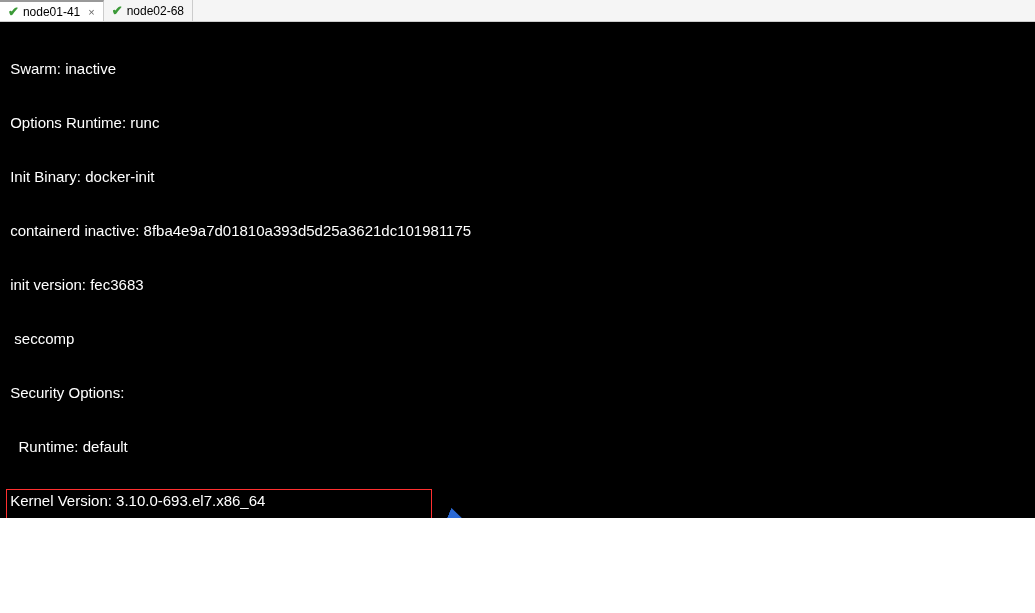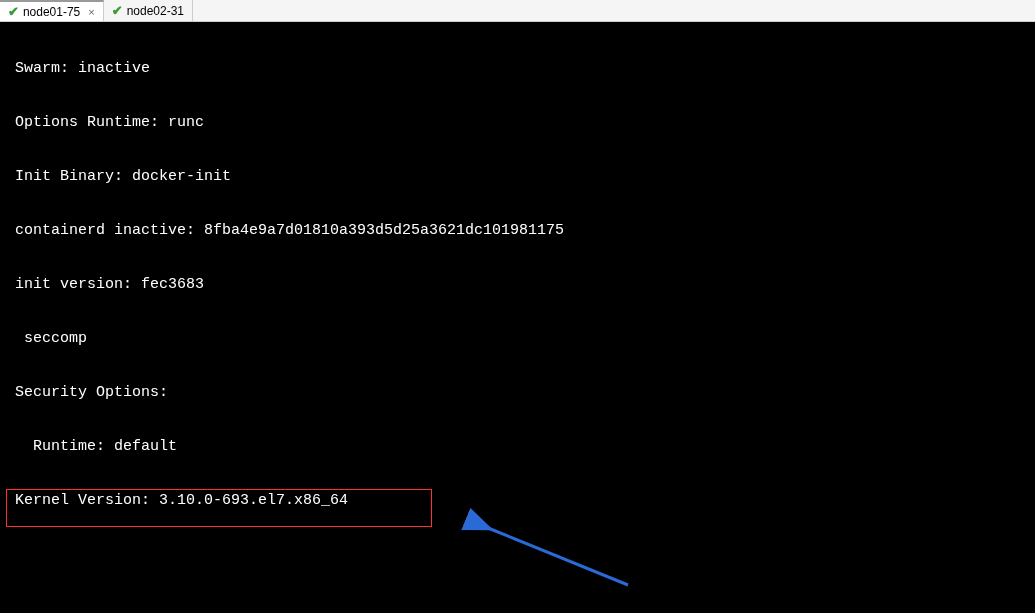--- a/index.html
+++ b/index.html
@@ -44,24 +44,24 @@
       color: #666;
       font-size: 11px;
       margin-left: 4px;
     }
     .terminal {
       background: #000;
       color: #fff;
       padding: 2px 6px;
       font-size: 15px;
       line-height: 18px;
-      height: 591px;
+      height: 496px;
       overflow: hidden;
       white-space: pre;
-      font-family: Liberation Mono, monospace;
+      font-family: Liberation Sans, sans-serif;
       position: relative;
     }
     .terminal-line {
       display: block;
       min-height: 18px;
     }
     .highlight-box {
       position: absolute;
       border: 1px solid #ff3030;
       pointer-events: none;
@@ -73,26 +73,26 @@
     .arrow svg {
       overflow: visible;
     }
   </style>
 </head>
 <body>
 
 <div class="tab-bar">
   <div class="tab active">
     <span class="check-icon">✔</span>
-    <span>node01-75</span>
+    <span>node01-41</span>
     <span class="close-icon">×</span>
   </div>
   <div class="tab">
     <span class="check-icon">✔</span>
-    <span>node02-31</span>
+    <span>node02-68</span>
   </div>
 </div>
 
 <div class="terminal">
   <span class="terminal-line"> Swarm: inactive</span>
   <span class="terminal-line"> Options Runtime: runc</span>
   <span class="terminal-line"> Init Binary: docker-init</span>
   <span class="terminal-line"> containerd inactive: 8fba4e9a7d01810a393d5d25a3621dc101981175</span>
   <span class="terminal-line"> init version: fec3683</span>
   <span class="terminal-line">  seccomp</span>

